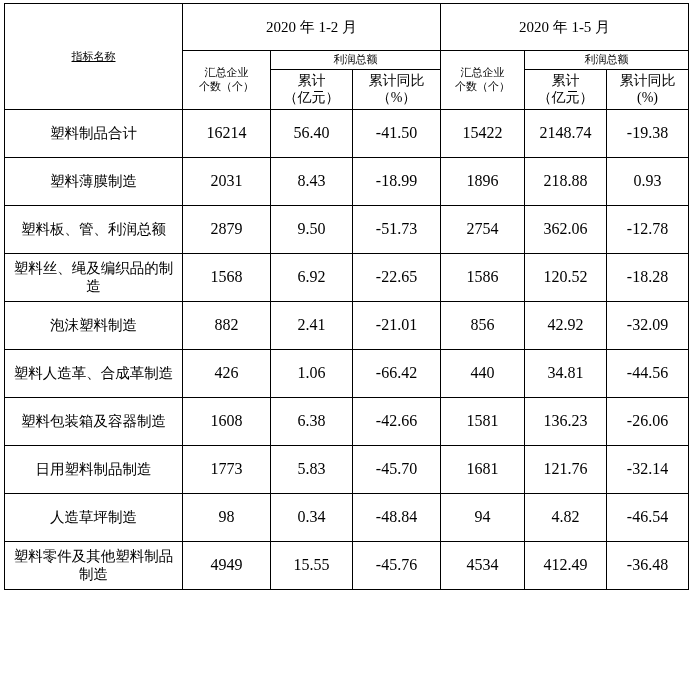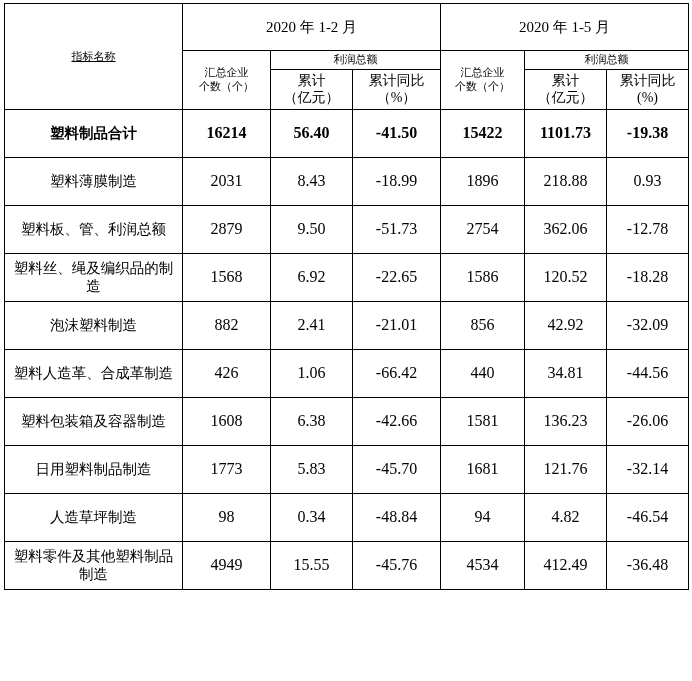--- a/index.html
+++ b/index.html
@@ -46,21 +46,21 @@
   .hdr-period { height: 44px; font-size: 15px; }
   .hdr-group  { font-size: 11px; }
   .hdr-sub    { font-size: 14px; }
   .hdr-name   { font-size: 11px; font-weight: bold; text-decoration: underline; }
 
   .row-label {
     font-size: 14.5px;
     padding: 3px 6px;
   }
   .row-total .row-label, .row-total .num {
-    font-weight: bold;
+    font-weight: normal;
   }
   .num {
     font-family: "Liberation Serif", "DejaVu Serif", serif;
     font-size: 16px;
   }
   tbody tr { height: 48px; }
   .hdr-period td { height: 42px; }
 </style>
 </head>
 <body>
@@ -110,21 +110,21 @@
         <td>累计同比(%)</td>
       </tr>
     </thead>
     <tbody>
       <tr class="row-total">
         <td class="row-label">塑料制品合计</td>
         <td class="num">16214</td>
         <td class="num">56.40</td>
         <td class="num">-41.50</td>
         <td class="num">15422</td>
-        <td class="num">1101.73</td>
+        <td class="num">2148.74</td>
         <td class="num">-19.38</td>
       </tr>
       <tr>
         <td class="row-label">塑料薄膜制造</td>
         <td class="num">2031</td>
         <td class="num">8.43</td>
         <td class="num">-18.99</td>
         <td class="num">1896</td>
         <td class="num">218.88</td>
         <td class="num">0.93</td>

